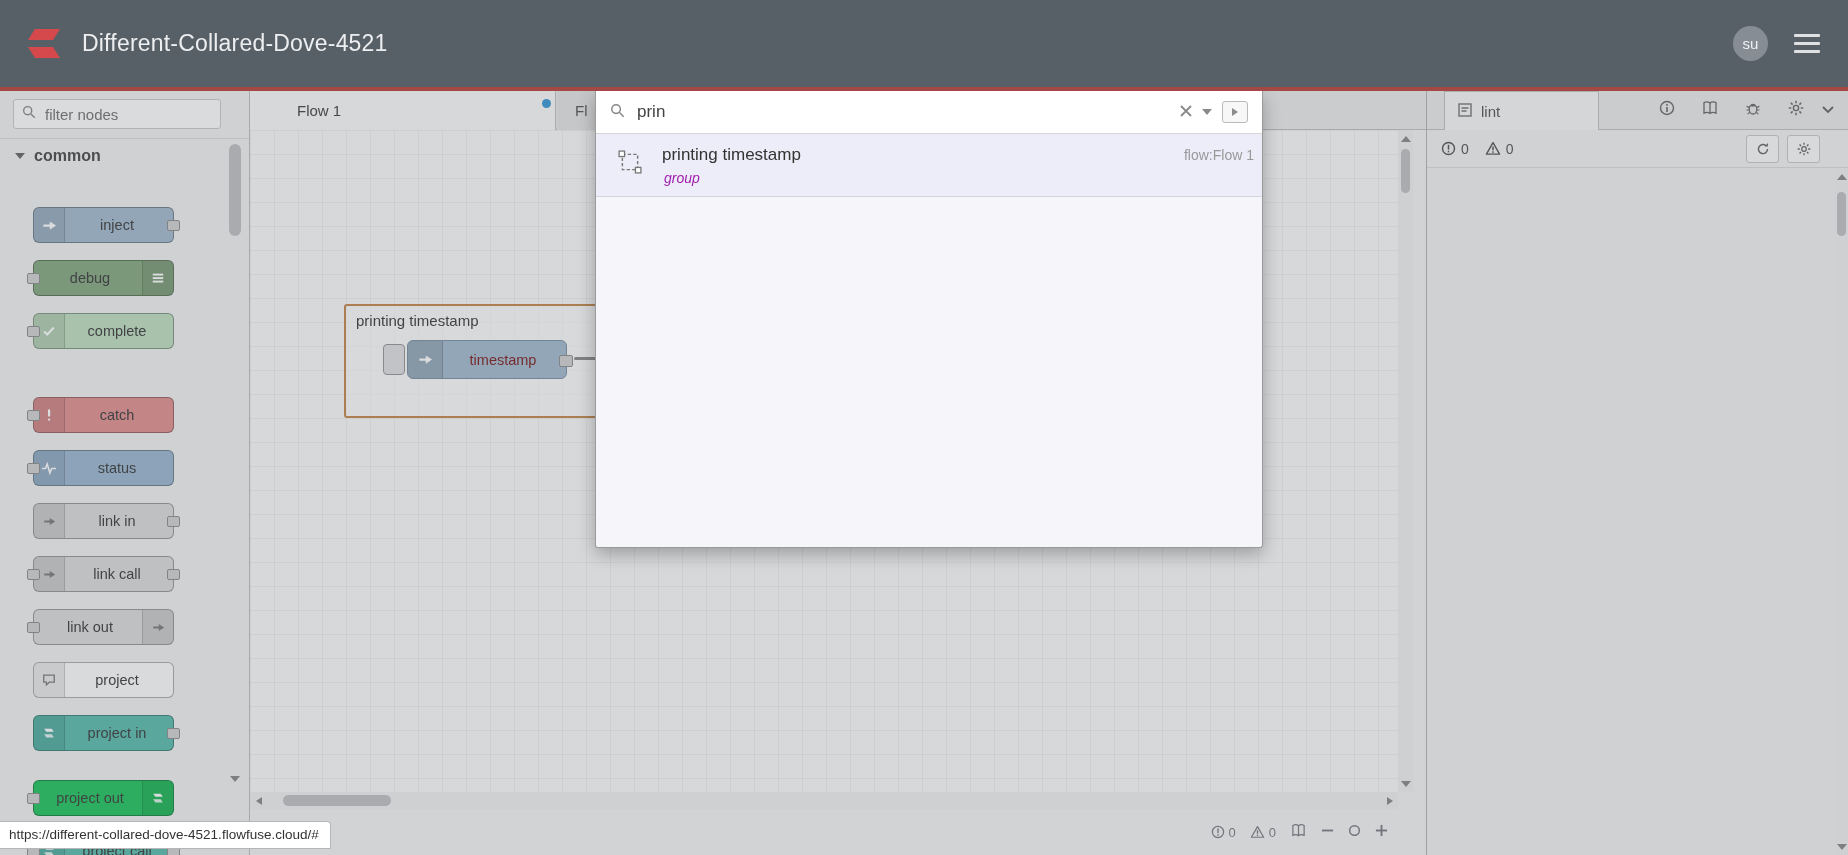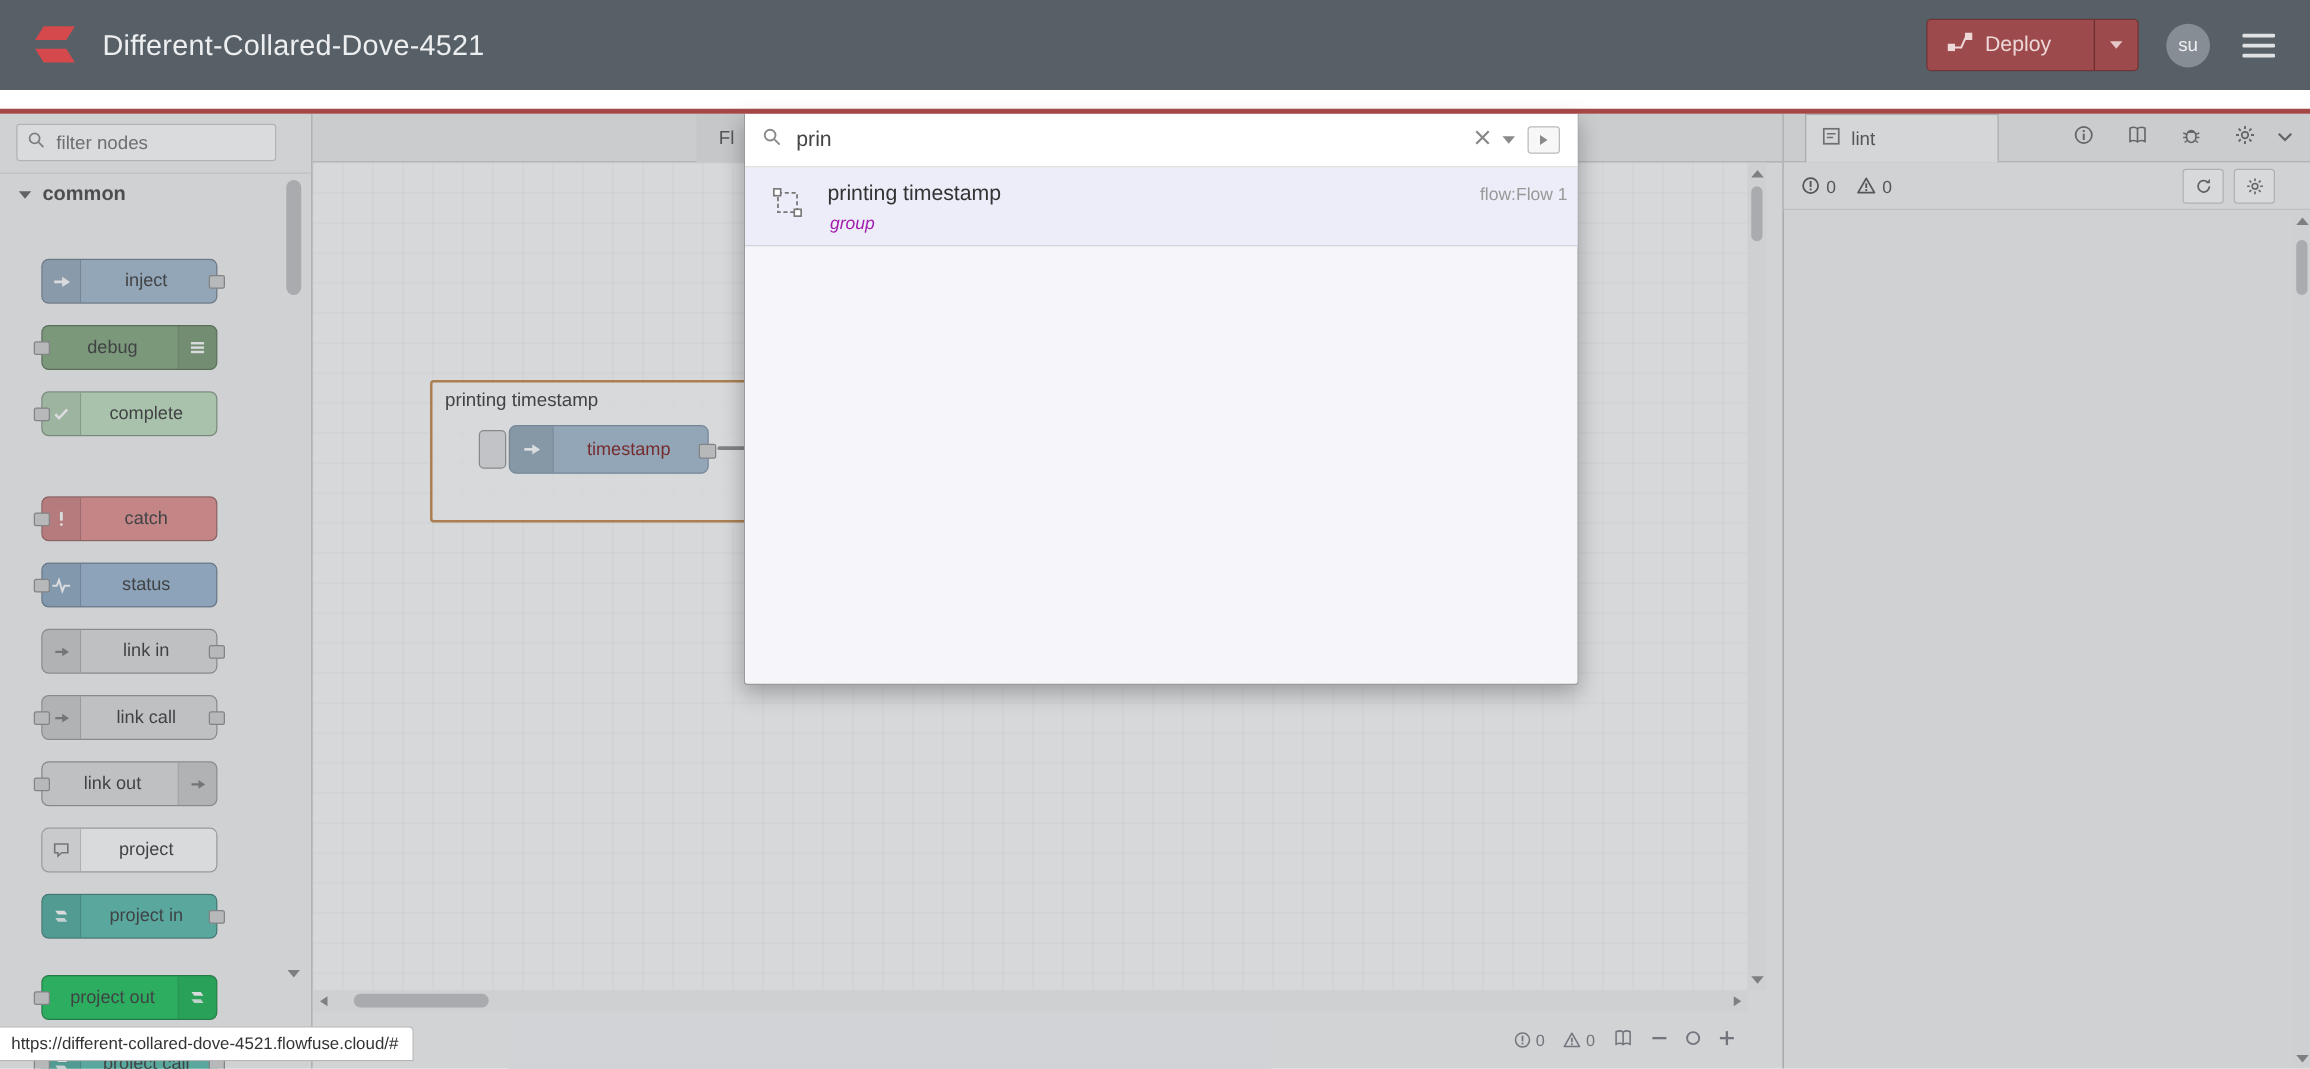--- a/index.html
+++ b/index.html
@@ -1,20 +1,20 @@
 <!DOCTYPE html>
 <html style="--c-header: #586067; --c-accent: #a34845; --c-deploy: #9c4a4c; --c-tab-dot: #3b98d6; --c-group-border: #c4894e;"><head>
 <meta charset="utf-8">
 <style>
   html,body{margin:0;padding:0}
   body{width:1848px;height:855px;position:relative;overflow:hidden;background:#fff;
        font-family:"Liberation Sans",sans-serif;-webkit-font-smoothing:antialiased}
 
   
-  #header{position:absolute;left:0;top:0;width:1848px;height:72px;background:var(--c-header,#586067);
+  #header{position:absolute;left:0;top:0;width:1848px;height:87px;background:var(--c-header,#586067);
           display:flex;align-items:center;z-index:60}
   #redline{position:absolute;left:0;top:87px;width:1848px;height:4px;background:var(--c-accent,#a34845);z-index:60}
   .logo{margin-left:26px;display:flex;align-items:center}
   .app-title{color:#eceef0;font-size:23px;margin-left:18px;font-weight:400;letter-spacing:.2px}
   .header-right{margin-left:auto;display:flex;align-items:center;gap:22px;margin-right:24px}
   .deploy{display:flex;align-items:center;background:var(--c-deploy,#9c4a4c);border:1px solid rgba(40,10,10,.35);
           border-radius:4px;height:40px;color:#eed7d7;min-width:168px;cursor:default}
   .deploy-main{display:flex;align-items:center;gap:10px;padding:0 16px;font-size:17px;flex:1}
   .deploy-caret{width:34px;height:100%;border-left:1px solid rgba(50,15,15,.45);display:flex;align-items:center;justify-content:center}
   .avatar{width:35px;height:35px;border-radius:50%;background:#878d95;color:#eef0f2;font-size:15px;
@@ -141,35 +141,20 @@
 
 <div id="header">
   <div class="logo">
     <svg width="38" height="44" viewBox="0 0 36 44">
       <polygon points="8,7 33,7 26,18 1,18" fill="#d5494d"></polygon>
       <polygon points="1,25 26,25 33,36 8,36" fill="#d5494d"></polygon>
     </svg>
   </div>
   <div class="app-title">Different-Collared-Dove-4521</div>
   <div class="header-right">
-    <div class="deploy">
-      <div class="deploy-main">
-        <span>
-          <svg width="20" height="15" viewBox="0 0 20 15">
-            <rect x="0" y="9" width="6" height="6" fill="#eed7d7"></rect>
-            <rect x="14" y="0" width="6" height="6" fill="#eed7d7"></rect>
-            <path d="M6 12h5l4-9" stroke="#eed7d7" stroke-width="1.6" fill="none"></path>
-          </svg>
-        </span>
-        <span>Deploy</span>
-      </div>
-      <div class="deploy-caret">
-        <span class="tri tri-down lt"></span>
-      </div>
-    </div>
     <div class="avatar">su</div>
     <div class="hamburger">
       <span></span>
         <span></span>
         <span></span>
     </div>
   </div>
 </div>
 <div id="redline"></div>
 
@@ -304,20 +289,24 @@
         <div class="port port-l"></div>
         <div class="port port-r"></div>
       </div>
     </div>
   <div class="pal-thumb"></div>
   <div class="pal-down"><span class="tri tri-down"></span></div>
 </div>
 
 <div id="canvas">
   <div id="tabbar">
+    <div class="tab-active">
+      <span>Flow 1</span>
+      <span class="tab-dot"></span>
+    </div>
     <div class="tab-partial">
       <span>Fl</span>
     </div>
   </div>
   <div id="grid">
     <div class="group">
       <div class="group-label">printing timestamp</div>
     </div>
     <div class="flow-node">
       <div class="inject-btn"></div>

